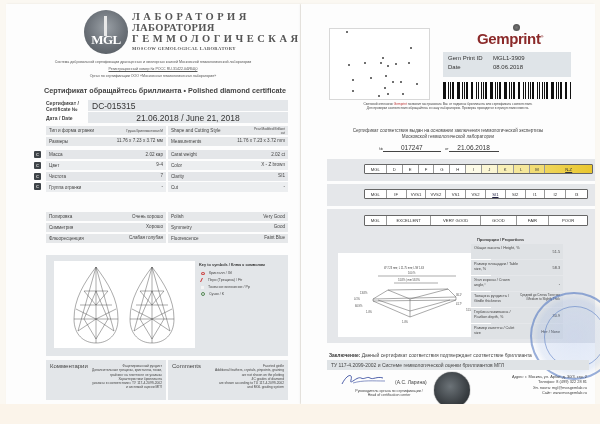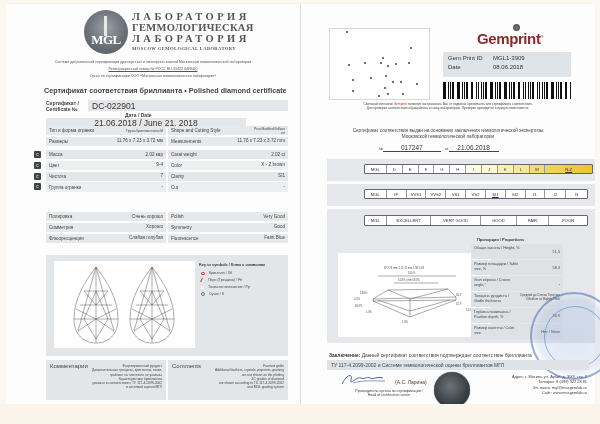--- a/index.html
+++ b/index.html
@@ -107,37 +107,37 @@
 <body>
 
 <div class="page page-left">
 
   <div class="logo-wrap">
     <div class="logo-badge">
         <span>MGL</span>
       </div>
     <div class="logo-title">
       <div>ЛАБОРАТОРИЯ</div>
+      <div>ЛАБОРАТОРИЯ</div>
       <div>ГЕММОЛОГИЧЕСКАЯ</div>
-      <div>ЛАБОРАТОРИЯ</div>
     </div>
     <div class="logo-sub">MOSCOW GEMOLOGICAL LABORATORY</div>
   </div>
 
   <div class="tiny-lines" style="top:56px;">Система добровольной сертификации драгоценных и ювелирных камней Московской геммологической лаборатории</div>
   <div class="tiny-lines" style="top:63px;"><span class="u">Регистрационный номер № РОСС RU.31422.04ИБЦ0</span></div>
   <div class="tiny-lines" style="top:70px;">Орган по сертификации ООО «Московская геммологическая лаборатория»</div>
 
-  <div class="cert-heading">Сертификат соответствия бриллианта • Polished diamond certificate</div>
+  <div class="cert-heading">Сертификат обращайтесь бриллианта • Polished diamond certificate</div>
 
   <div class="id-row" style="top:96px;">
     <div class="id-label">Сертификат / Certificate №</div>
-    <div class="id-box" style="width:200px;">DC-022901</div>
-  </div>
-  <div class="id-row" style="top:108px;flex-direction:column;">
+    <div class="id-box" style="width:200px;">DC-015315</div>
+  </div>
+  <div class="id-row" style="top:108px;">
     <div class="id-label">Дата / Date</div>
     <div class="id-box" style="width:200px; justify-content:center; padding-left:0;">21.06.2018 / June 21, 2018</div>
   </div>
 
   <div class="tbl" style="top:122px;">
     <div class="trow">
       <div class="cellpair">
           <span>Тип и форма огранки</span>
           <span class="v small" style="width:40px;">Груша Бриллиантовая М</span>
         </div>

